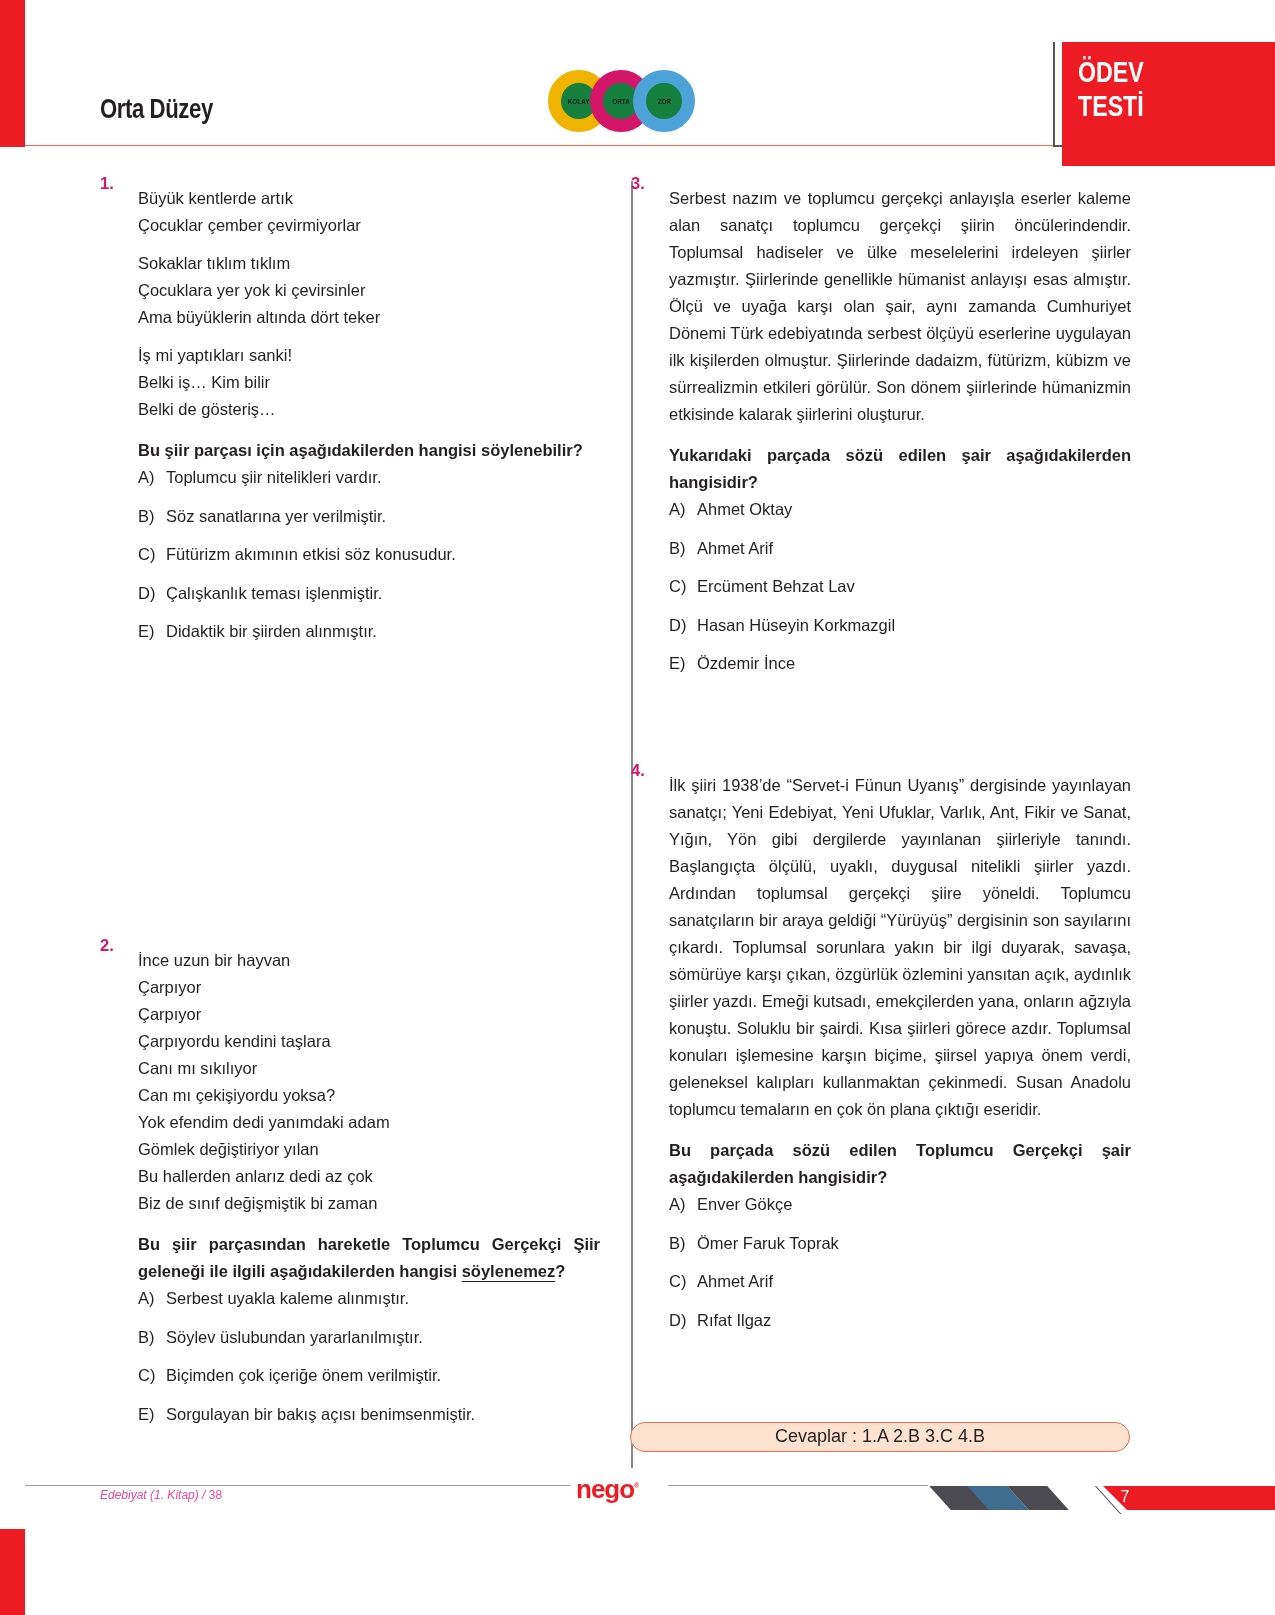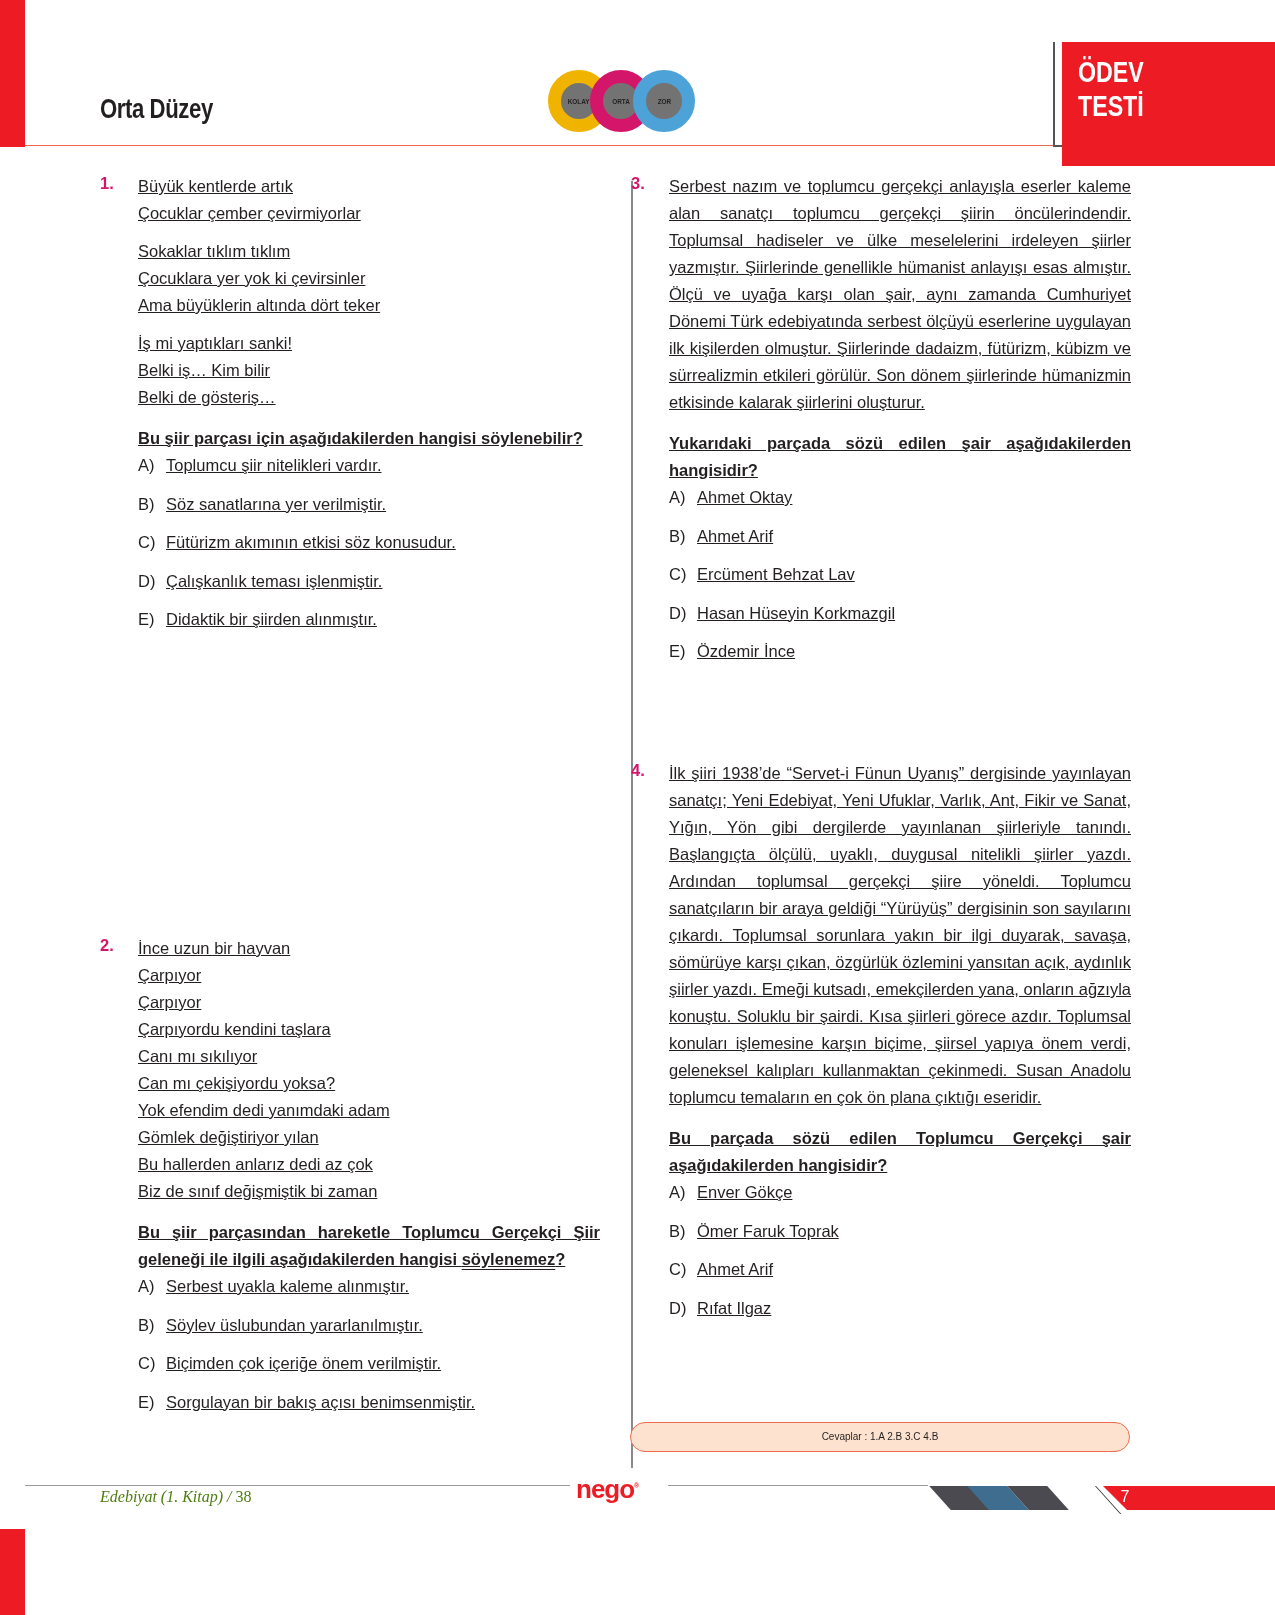--- a/index.html
+++ b/index.html
@@ -6,58 +6,58 @@
   html, body { width: 1275px; height: 1615px; background: #ffffff; overflow: hidden; }
   body { position: relative; font-family: "Liberation Sans", sans-serif; color: #231f20; }
 
   .red-bar-top { position: absolute; left: 0; top: 0; width: 25px; height: 147px; background: #ed1c24; }
   .red-bar-bottom { position: absolute; left: 0; top: 1529px; width: 25px; height: 86px; background: #ed1c24; }
 
   .header-line { position: absolute; left: 25px; top: 145px; width: 1030px; height: 1px; background: #f26b4f; }
   .level-title { position: absolute; left: 100px; top: 94px; font-family: "Liberation Sans", sans-serif; font-weight: bold; font-size: 27px; letter-spacing: -0.5px; transform: scaleX(0.82); transform-origin: left top; color: #231f20; }
 
   .difficulty { position: absolute; left: 548px; top: 70px; width: 160px; height: 64px; }
-  .ring { position: absolute; top: 0; width: 62px; height: 62px; border-radius: 50%; border: 13px solid; background: #737373; display: flex; align-items: center; justify-content: center; }
+  .ring { position: absolute; top: 0; width: 62px; height: 62px; border-radius: 50%; border: 13px solid; background: #15803d; display: flex; align-items: center; justify-content: center; }
   .ring span { font-size: 8px; font-weight: bold; color: #231f20; transform: scaleX(0.8); }
   .ring.kolay { left: 0; border-color: #f0b400; z-index: 1; }
   .ring.orta { left: 42px; border-color: #d4166b; z-index: 2; justify-content: center; }
   .ring.zor { left: 85px; border-color: #4da2d8; z-index: 3; }
 
   .test-box-frame { position: absolute; left: 1053px; top: 42px; width: 222px; height: 105px; border-left: 2px solid #555; border-bottom: 2px solid #555; }
   .test-box { position: absolute; left: 1062px; top: 42px; width: 213px; height: 124px; background: #ed1c24; }
   .test-box .line { position: absolute; left: 16px; color: #fff; font-weight: bold; font-size: 29px; transform: scaleX(0.8); transform-origin: left top; }
   .test-box .l1 { top: 14px; }
   .test-box .l2 { top: 48px; }
 
   .col-divider { position: absolute; left: 631px; top: 181px; width: 2px; height: 1287px; background: #8a8a8a; }
 
   .q { position: absolute; font-size: 16.5px; line-height: 27px; }
   .q-num { position: absolute; left: 0; top: 0; color: #d4166b; font-weight: bold; }
-  .q-body { position: absolute; left: 38px; top: 3px; text-decoration: underline; }
+  .q-body { position: absolute; left: 38px; top: 15px; }
   .poem-line { display: block; white-space: nowrap; }
   .stanza-gap { height: 11px; }
   .prompt { font-weight: bold; margin-top: 14px; }
   .underlined { text-decoration: underline; text-underline-offset: 4px; }
   .opts { margin-top: 0; }
   .opt { display: block; height: 38.5px; white-space: nowrap; }
   .opt .letter { display: inline-block; width: 28px; }
   .para { text-align: justify; text-align-last: left; }
 
   #q1 { left: 100px; top: 170px; width: 500px; }
   #q2 { left: 100px; top: 932px; width: 500px; }
   #q3 { left: 631px; top: 170px; width: 500px; }
   #q4 { left: 631px; top: 757px; width: 500px; }
   #q3 .q-num, #q4 .q-num { left: 0; }
   #q3 .q-body, #q4 .q-body { left: 38px; width: 462px; }
 
-  .answers { position: absolute; left: 630px; top: 1422px; width: 500px; height: 30px; background: #fde3cf; border: 1.5px solid #f26b4f; border-radius: 16px; text-align: center; font-size: 10px; line-height: 27px; color: #231f20; }
+  .answers { position: absolute; left: 630px; top: 1422px; width: 500px; height: 30px; background: #fde3cf; border: 1.5px solid #f26b4f; border-radius: 16px; text-align: center; font-size: 18px; line-height: 27px; color: #231f20; }
 
   .footer-line-left { position: absolute; left: 25px; top: 1485px; width: 545px; height: 1px; background: #9a9a9a; }
   .footer-line-mid { position: absolute; left: 668px; top: 1485px; width: 260px; height: 1px; background: #9a9a9a; }
-  .footer-text { position: absolute; left: 100px; top: 1488px; font-size: 16px; color: #4d7c0f; font-family: Liberation Serif, serif; }
+  .footer-text { position: absolute; left: 100px; top: 1488px; font-size: 12px; color: #ec4899; }
   .footer-text i { font-style: italic; }
   .logo { position: absolute; left: 576px; top: 1474px; font-weight: bold; font-size: 26px; color: #ed1c24; letter-spacing: -1px; }
   .logo sup { font-size: 7px; color: #ed1c24; }
 
   .stripes { position: absolute; left: 928px; top: 1486px; width: 130px; height: 24px; }
   .stripe { position: absolute; top: 0; width: 40px; height: 24px; transform: skewX(42deg); }
   .s1 { left: 12px; background: #4a4a50; }
   .s2 { left: 50px; background: #3f6d8f; }
   .s3 { left: 90px; background: #4a4a50; }
   .slash { position: absolute; left: 1095px; top: 1486px; width: 1px; height: 28px; background: #231f20; transform: skewX(42deg); transform-origin: top; }

